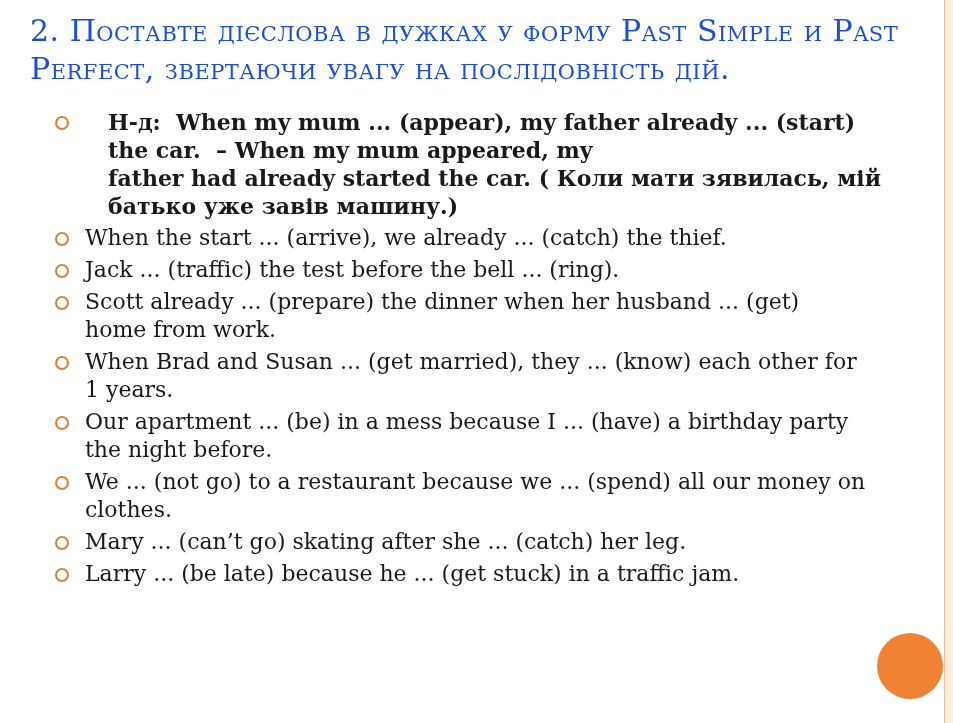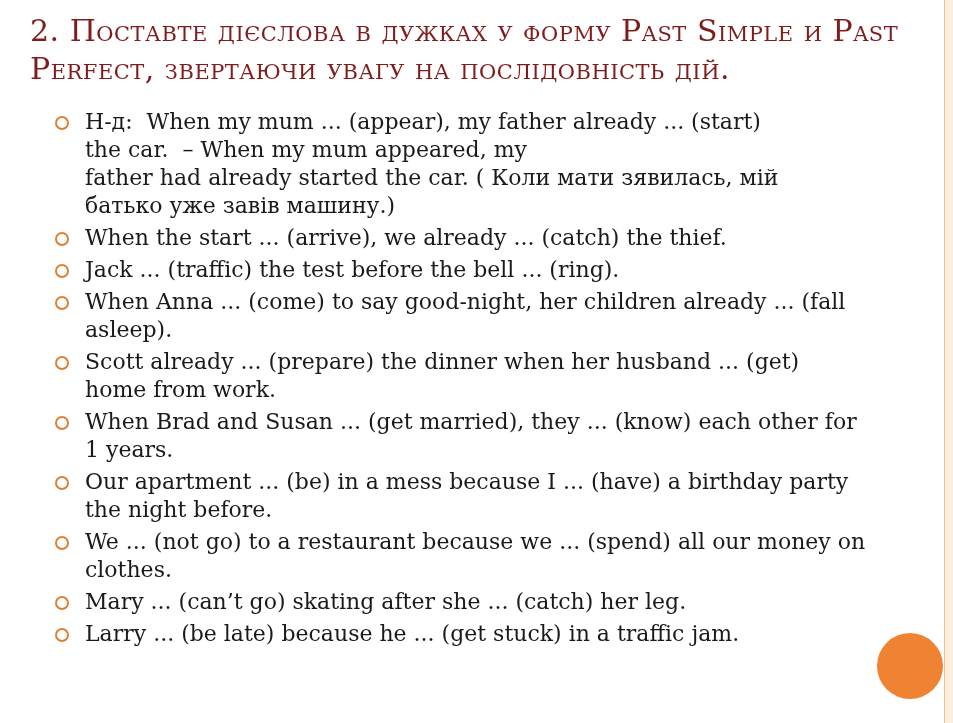--- a/index.html
+++ b/index.html
@@ -16,21 +16,21 @@
     font-family: "DejaVu Serif", "Liberation Serif", serif;
   }
   .title {
     margin: 12px 0 0 30px;
     width: 895px;
     font-size: 30px;
     font-weight: normal;
     font-variant: small-caps;
     letter-spacing: 0.5px;
     line-height: 38px;
-    color: #7f1d1d;
+    color: #1d4ed8;
     white-space: pre-line;
   }
   .list {
     list-style: none;
     margin: 20px 0 0 0;
     padding: 0 0 0 55px;
   }
   .item {
     display: flex;
     align-items: flex-start;
@@ -48,21 +48,22 @@
   }
   .text {
     display: block;
     width: 848px;
     font-size: 22px;
     line-height: 28px;
     color: #1A1A1A;
     white-space: pre-line;
   }
   .item.bold .text {
-    font-weight: 400;
+    font-weight: 700;
+    margin-left: 23px;
   }
   .decorative-circle {
     position: absolute;
     left: 877px;
     top: 633px;
     width: 66px;
     height: 66px;
     border-radius: 50%;
     background: #F08233;
   }
@@ -95,25 +96,20 @@
     <li class="item">
       <span class="bullet"></span>
       <span class="text">When the start ... (arrive), we already ... (catch) the thief.</span>
     </li>
     <li class="item">
       <span class="bullet"></span>
       <span class="text">Jack ... (traffic) the test before the bell ... (ring).</span>
     </li>
     <li class="item">
       <span class="bullet"></span>
-      <span class="text">When Anna ... (come) to say good-night, her children already ... (fall
-asleep).</span>
-    </li>
-    <li class="item">
-      <span class="bullet"></span>
       <span class="text">Scott already ... (prepare) the dinner when her husband ... (get)
 home from work.</span>
     </li>
     <li class="item">
       <span class="bullet"></span>
       <span class="text">When Brad and Susan ... (get married), they ... (know) each other for
 1 years.</span>
     </li>
     <li class="item">
       <span class="bullet"></span>

